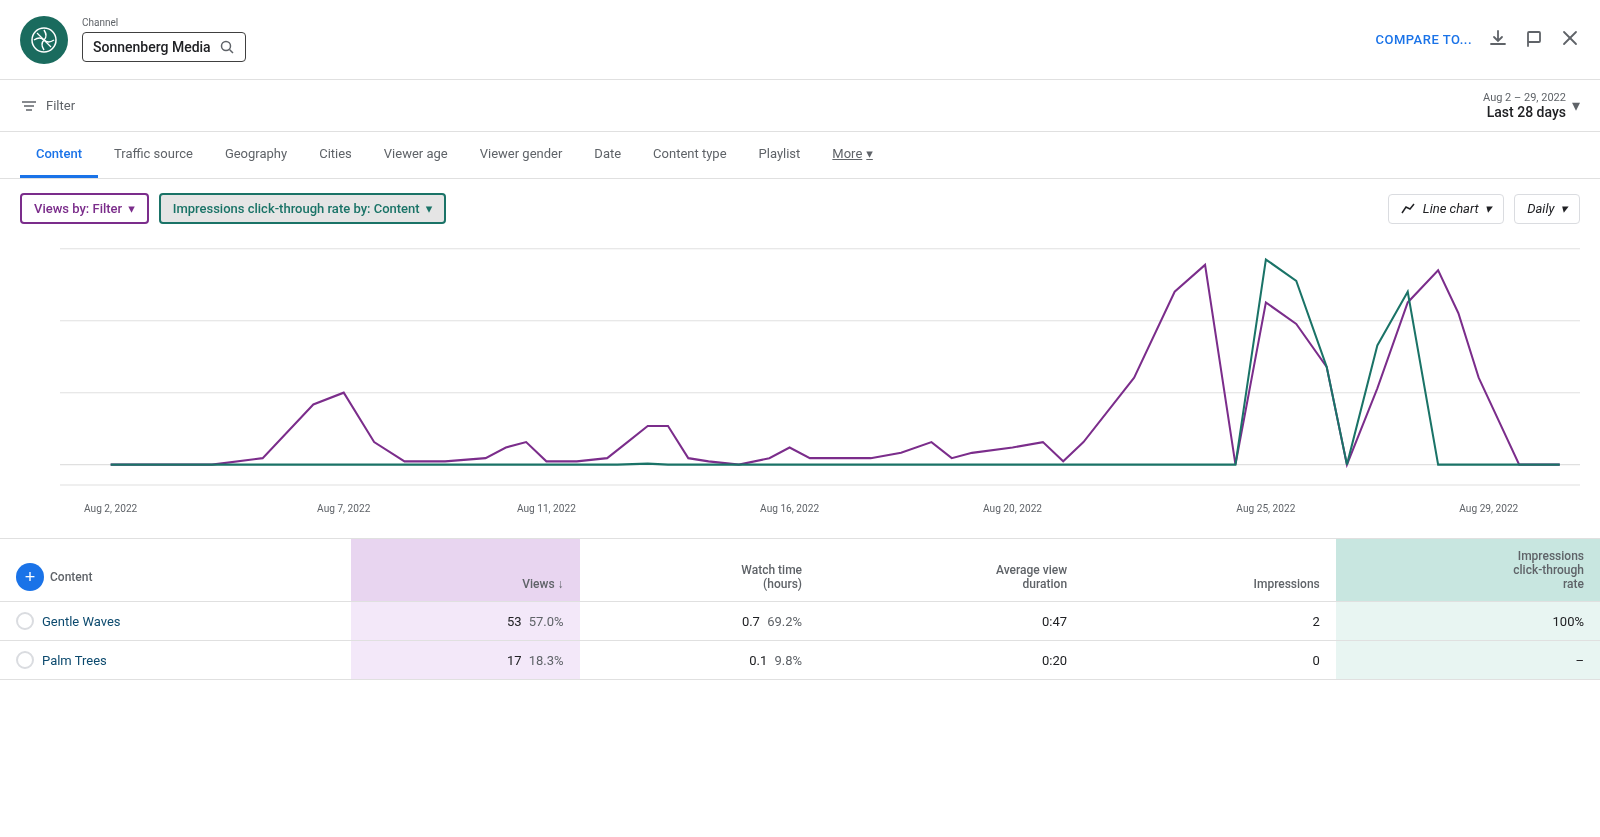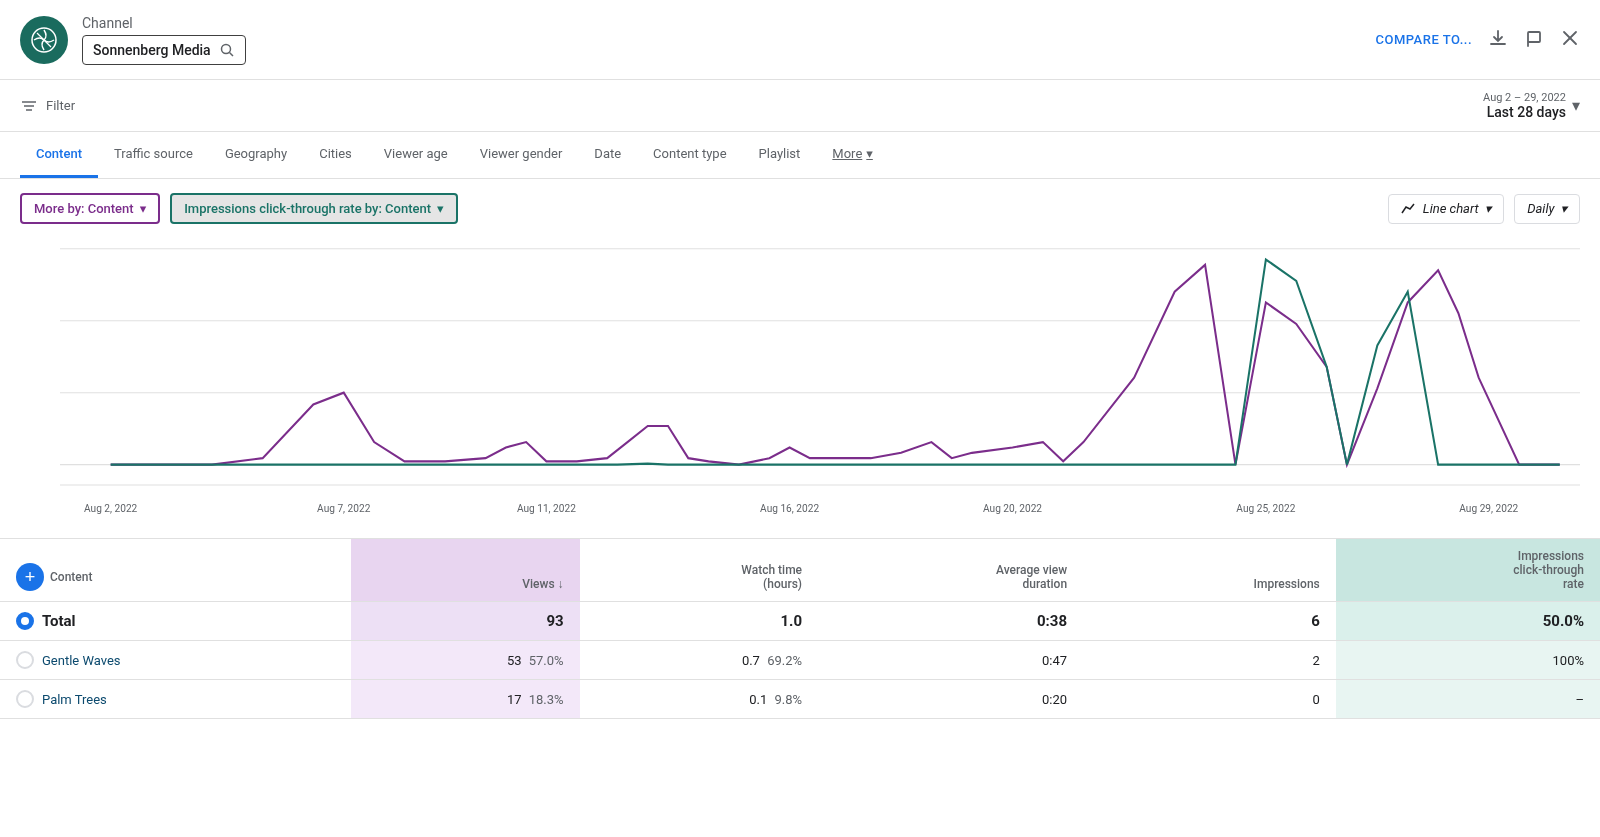--- a/index.html
+++ b/index.html
@@ -4,21 +4,21 @@
   <style>
     * { box-sizing: border-box; margin: 0; padding: 0; }
     body { font-family: 'Google Sans', Roboto, Arial, sans-serif; font-size: 13px; color: #202124; background: #fff; overflow-x: hidden; }
 
     
     .header { display: flex; align-items: center; justify-content: space-between; padding: 10px 20px; border-bottom: 1px solid #e0e0e0; height: 80px; }
     .header-left { display: flex; align-items: center; gap: 14px; }
     .logo { width: 48px; height: 48px; border-radius: 50%; background: #1a6b5e; display: flex; align-items: center; justify-content: center; }
     .logo svg { width: 28px; height: 28px; }
     .channel-section { display: flex; flex-direction: column; gap: 4px; }
-    .channel-label { font-size: 14px; color: #5f6368; }
+    .channel-label { font-size: 10px; color: #5f6368; }
     .channel-input { display: flex; align-items: center; border: 1px solid #404040; border-radius: 4px; padding: 6px 10px; gap: 8px; font-size: 14px; color: #202124; font-weight: 500; cursor: pointer; }
     .header-right { display: flex; align-items: center; gap: 16px; }
     .compare-btn { color: #1a73e8; font-size: 13px; font-weight: 500; cursor: pointer; text-transform: uppercase; letter-spacing: 0.5px; }
     .header-icons { display: flex; gap: 16px; align-items: center; }
     .header-icon { color: #5f6368; cursor: pointer; font-size: 18px; }
 
     
     .filter-bar { display: flex; align-items: center; justify-content: space-between; padding: 8px 20px; border-bottom: 1px solid #e0e0e0; height: 52px; }
     .filter-left { display: flex; align-items: center; gap: 8px; color: #5f6368; cursor: pointer; font-size: 13px; }
     .date-range { text-align: right; cursor: pointer; }
@@ -147,21 +147,21 @@
   <div class="tab"><span>Playlist</span></div>
   <div class="tab tab-more">
     <span>More</span>
     <span>▾</span>
   </div>
 </div>
 
 <div class="chart-controls">
   <div class="chart-dropdowns">
     <div class="metric-dropdown purple">
-      <span>More by: Content</span>
+      <span>Views by: Filter</span>
       <span>▾</span>
     </div>
     <div class="metric-dropdown teal">
       <span>Impressions click-through rate by: Content</span>
       <span>▾</span>
     </div>
   </div>
   <div class="chart-type-controls">
     <div class="chart-type-btn">
       <svg width="16" height="16" viewBox="0 0 16 16">
@@ -227,33 +227,20 @@
         <th>Watch time<br>(hours)</th>
         <th>Average view<br>duration</th>
         <th>
           <span>Impressions</span>
         </th>
         <th class="teal-highlighted">Impressions<br>click-through<br>rate</th>
       </tr>
     </thead>
     <tbody>
 
-      <tr class="total">
-        <td class="left">
-          <div class="row-radio">
-            <div class="radio-circle active"></div>
-            <span style="font-weight:700;">Total</span>
-          </div>
-        </td>
-        <td class="highlighted">93</td>
-        <td>1.0</td>
-        <td>0:38</td>
-        <td>6</td>
-        <td class="teal-highlighted">50.0%</td>
-      </tr>
 
       <tr>
         <td class="left">
           <div class="row-radio">
             <div class="radio-circle"></div>
             <span class="link-text">Gentle Waves</span>
           </div>
         </td>
         <td class="highlighted">
           <span>53</span>

